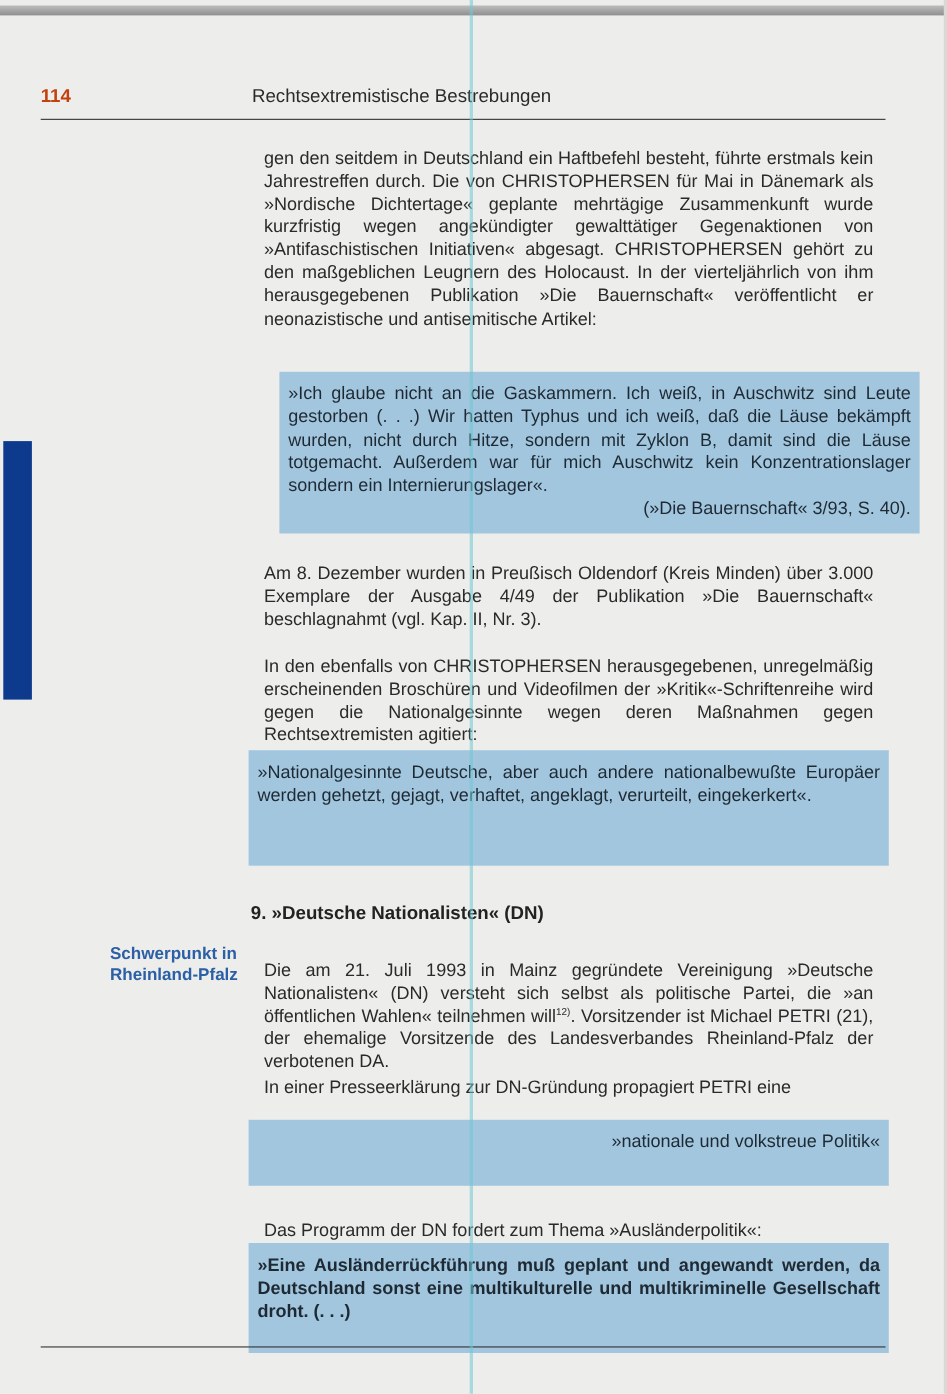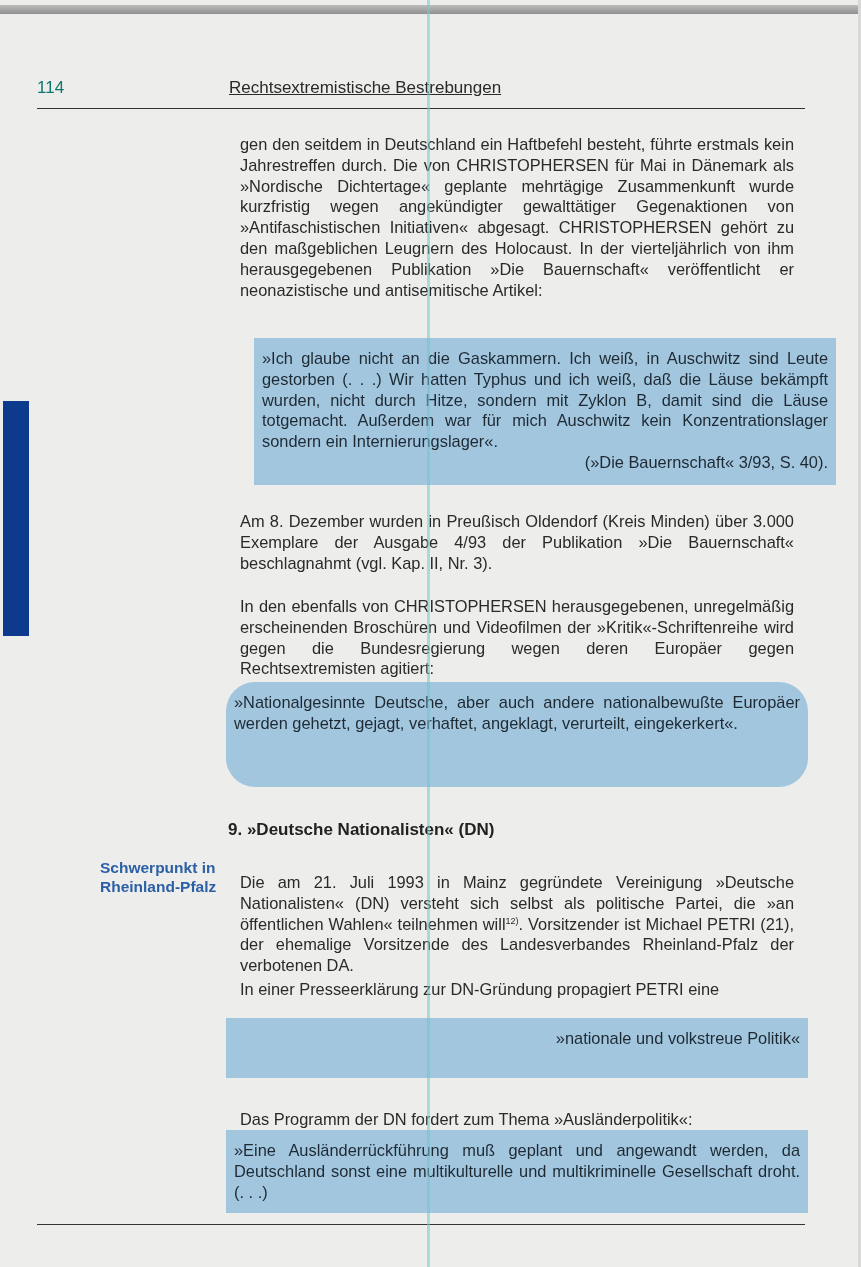--- a/index.html
+++ b/index.html
@@ -19,22 +19,22 @@
       background: rgba(110, 200, 210, 0.55);
     }
     .side-bar {
       position: absolute; left: 3px; top: 401px; width: 26px; height: 235px;
       background: #0d3a8c;
     }
     .running-head {
       position: absolute; left: 37px; top: 74px; width: 768px; height: 34px;
       border-bottom: 1.5px solid #333;
     }
-    .page-number { position: absolute; left: 0; top: 4px; font-size: 17px; color: #0f766e; }
-    .chapter-title { position: absolute; left: 192px; top: 4px; font-size: 17px; color: #2a2a2a; text-decoration: underline; }
+    .page-number { position: absolute; left: 0; top: 4px; font-size: 17px; color: #c2410c; font-weight: bold; }
+    .chapter-title { position: absolute; left: 192px; top: 4px; font-size: 17px; color: #2a2a2a; }
     .body-col {
       position: absolute; left: 228px; width: 578px;
       font-size: 16.4px; line-height: 20.8px; text-align: justify; color: #2a2a2a;
     }
     .body-col p { margin: 12px; }
     .quote {
       position: absolute; left: 226px; width: 582px; box-sizing: border-box;
       background: #a3c6df; padding: 10px 8px 9px 8px;
       font-size: 16.4px; line-height: 20.8px; text-align: justify; color: #1e2a33;
     }
@@ -69,28 +69,28 @@
 <div class="body-col" style="top:122px;">
   <p>gen den seitdem in Deutschland ein Haftbefehl besteht, führte erstmals kein Jahrestreffen durch. Die von CHRISTOPHERSEN für Mai in Dänemark als »Nordische Dichtertage« geplante mehrtägige Zusammenkunft wurde kurzfristig wegen angekündigter gewalttätiger Gegenaktionen von »Antifaschistischen Initiativen« abgesagt. CHRISTOPHERSEN gehört zu den maßgeblichen Leugnern des Holocaust. In der vierteljährlich von ihm herausgegebenen Publikation »Die Bauernschaft« veröffentlicht er neonazistische und antisemitische Artikel:</p>
 </div>
 
 <div class="quote" style="top:338px; height:147px;margin-left:28px;">
   <div>»Ich glaube nicht an die Gaskammern. Ich weiß, in Auschwitz sind Leute gestorben (. . .) Wir hatten Typhus und ich weiß, daß die Läuse bekämpft wurden, nicht durch Hitze, sondern mit Zyklon B, damit sind die Läuse totgemacht. Außerdem war für mich Auschwitz kein Konzentrationslager sondern ein Internierungslager«.</div>
   <div class="src">(»Die Bauernschaft« 3/93, S. 40).</div>
 </div>
 
 <div class="body-col" style="top:499px;">
-  <p>Am 8. Dezember wurden in Preußisch Oldendorf (Kreis Minden) über 3.000 Exemplare der Ausgabe 4/93 der Publikation »Die Bauernschaft« beschlagnahmt (vgl. Kap. II, Nr. 3).</p>
+  <p>Am 8. Dezember wurden in Preußisch Oldendorf (Kreis Minden) über 3.000 Exemplare der Ausgabe 4/49 der Publikation »Die Bauernschaft« beschlagnahmt (vgl. Kap. II, Nr. 3).</p>
 </div>
 
 <div class="body-col" style="top:584px;">
-  <p>In den ebenfalls von CHRISTOPHERSEN herausgegebenen, unregelmäßig erscheinenden Broschüren und Videofilmen der »Kritik«-Schriftenreihe wird gegen die Bundesregierung wegen deren Europäer gegen Rechtsextremisten agitiert:</p>
+  <p>In den ebenfalls von CHRISTOPHERSEN herausgegebenen, unregelmäßig erscheinenden Broschüren und Videofilmen der »Kritik«-Schriftenreihe wird gegen die Nationalgesinnte wegen deren Maßnahmen gegen Rechtsextremisten agitiert:</p>
 </div>
 
-<div class="quote" style="top:682px; height:105px;border-radius:29px;">
+<div class="quote" style="top:682px; height:105px;">
   <div>»Nationalgesinnte Deutsche, aber auch andere nationalbewußte Europäer werden gehetzt, gejagt, verhaftet, angeklagt, verurteilt, eingekerkert«.</div>
 </div>
 
 <div class="section-heading">9. »Deutsche Nationalisten« (DN)</div>
 
 <div class="margin-note">
   <div>Schwerpunkt in</div>
   <div>Rheinland-Pfalz</div>
 </div>
 
@@ -103,19 +103,19 @@
 </div>
 
 <div class="quote" style="top:1018px; height:60px;padding-left:24px;">
   <div class="src">»nationale und volkstreue Politik«</div>
 </div>
 
 <div class="body-col nowrap-left" style="top:1097px;">
   <p>Das Programm der DN fordert zum Thema »Ausländerpolitik«:</p>
 </div>
 
-<div class="quote" style="top:1130px; height:83px;">
+<div class="quote" style="top:1130px; height:100px;font-weight:bold;">
   <div>»Eine Ausländerrückführung muß geplant und angewandt werden, da Deutschland sonst eine multikulturelle und multikriminelle Gesellschaft droht. (. . .)</div>
 </div>
 
 <div class="bottom-rule"></div>
 
 <div class="fold-line"></div>
 
 </body></html>

